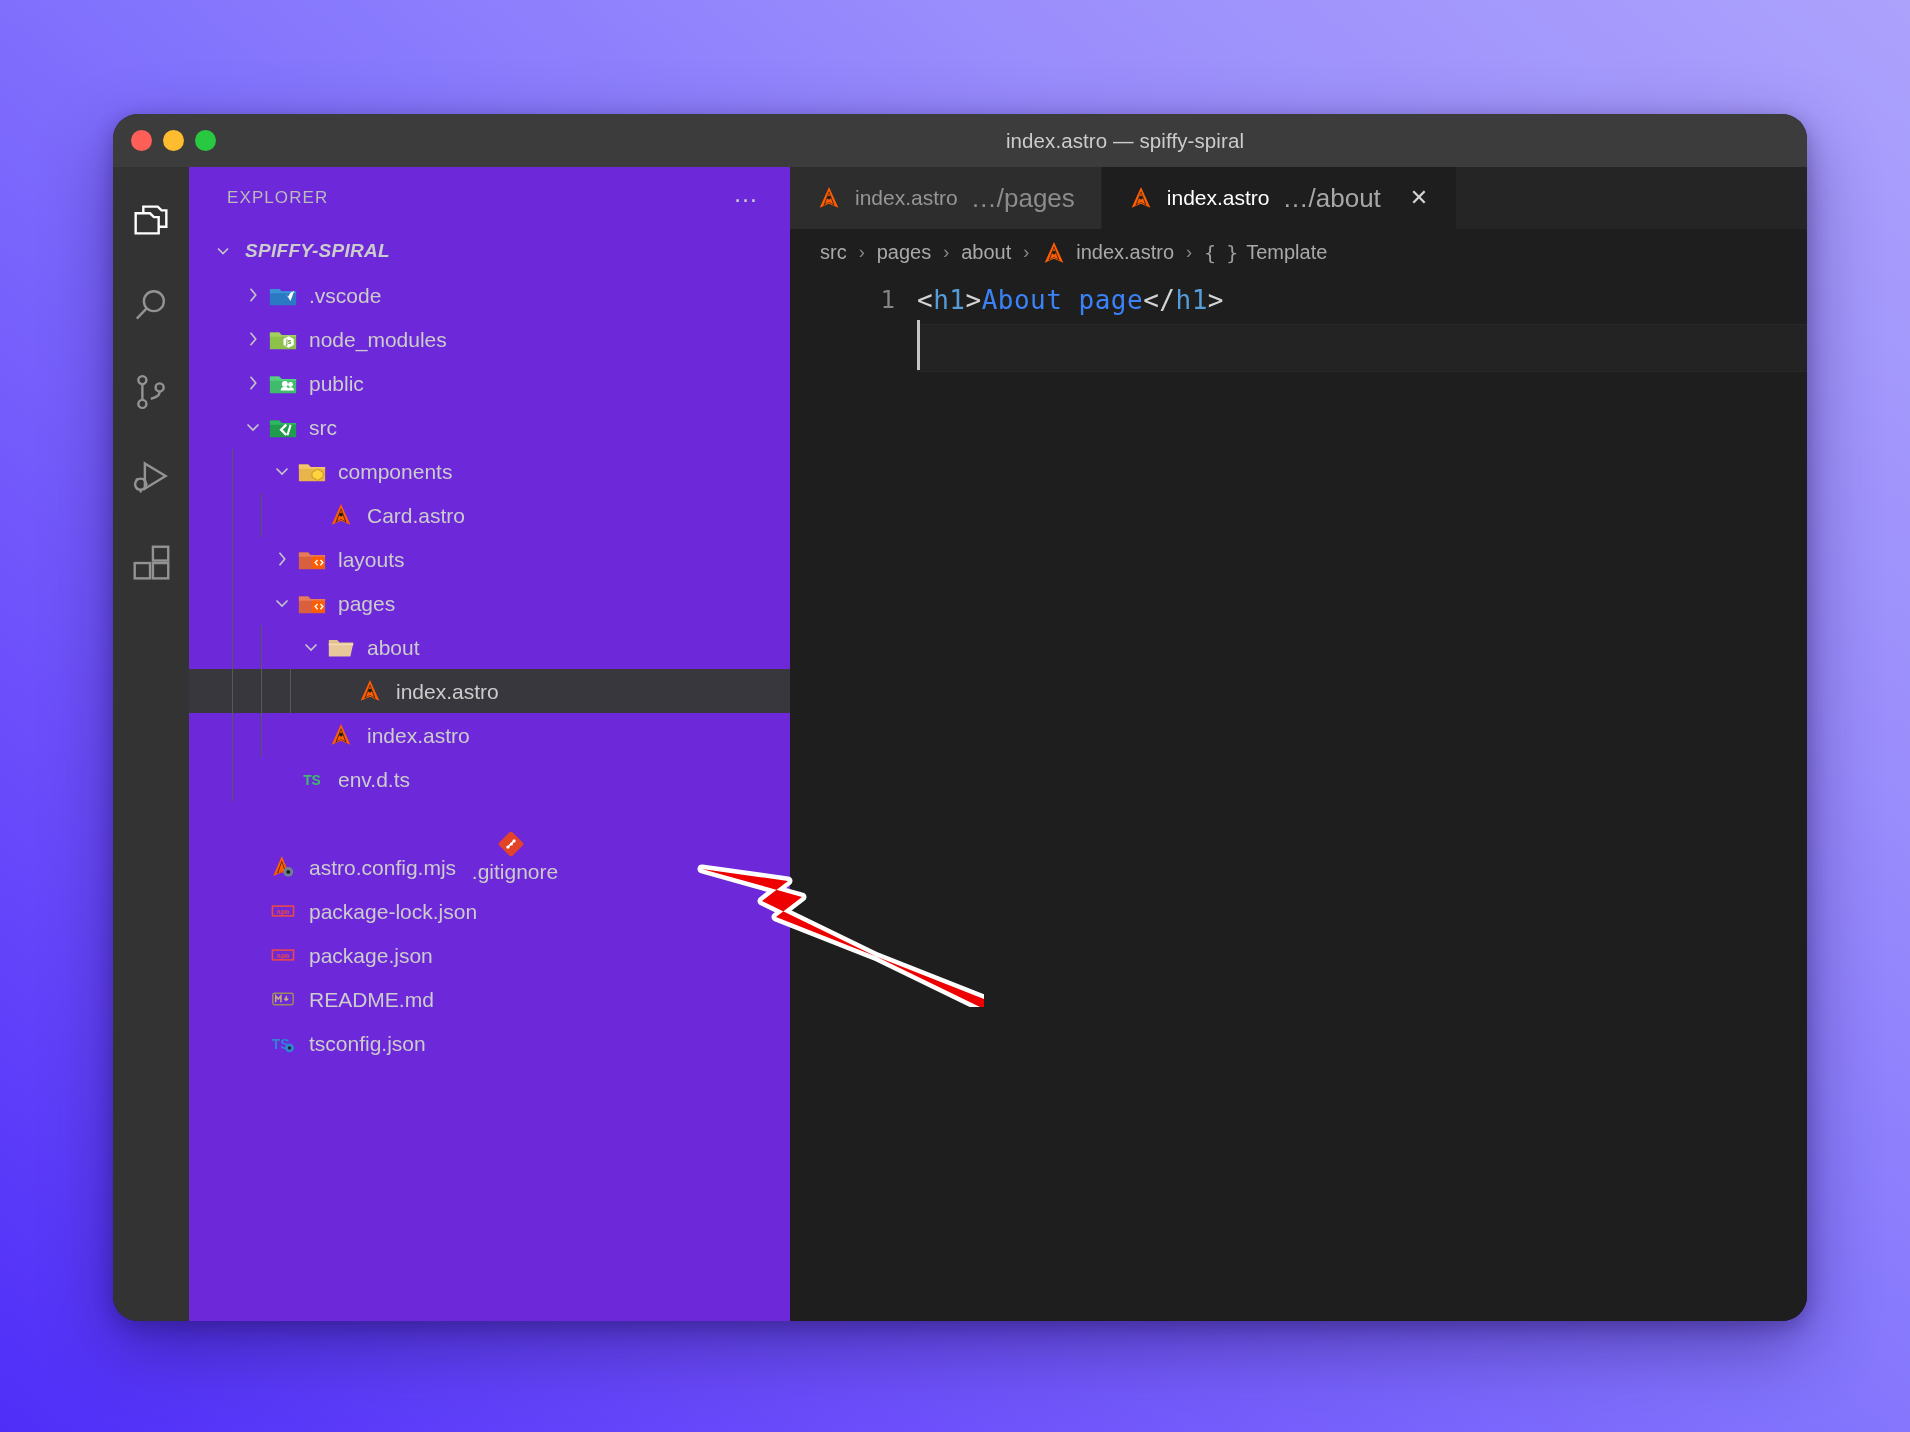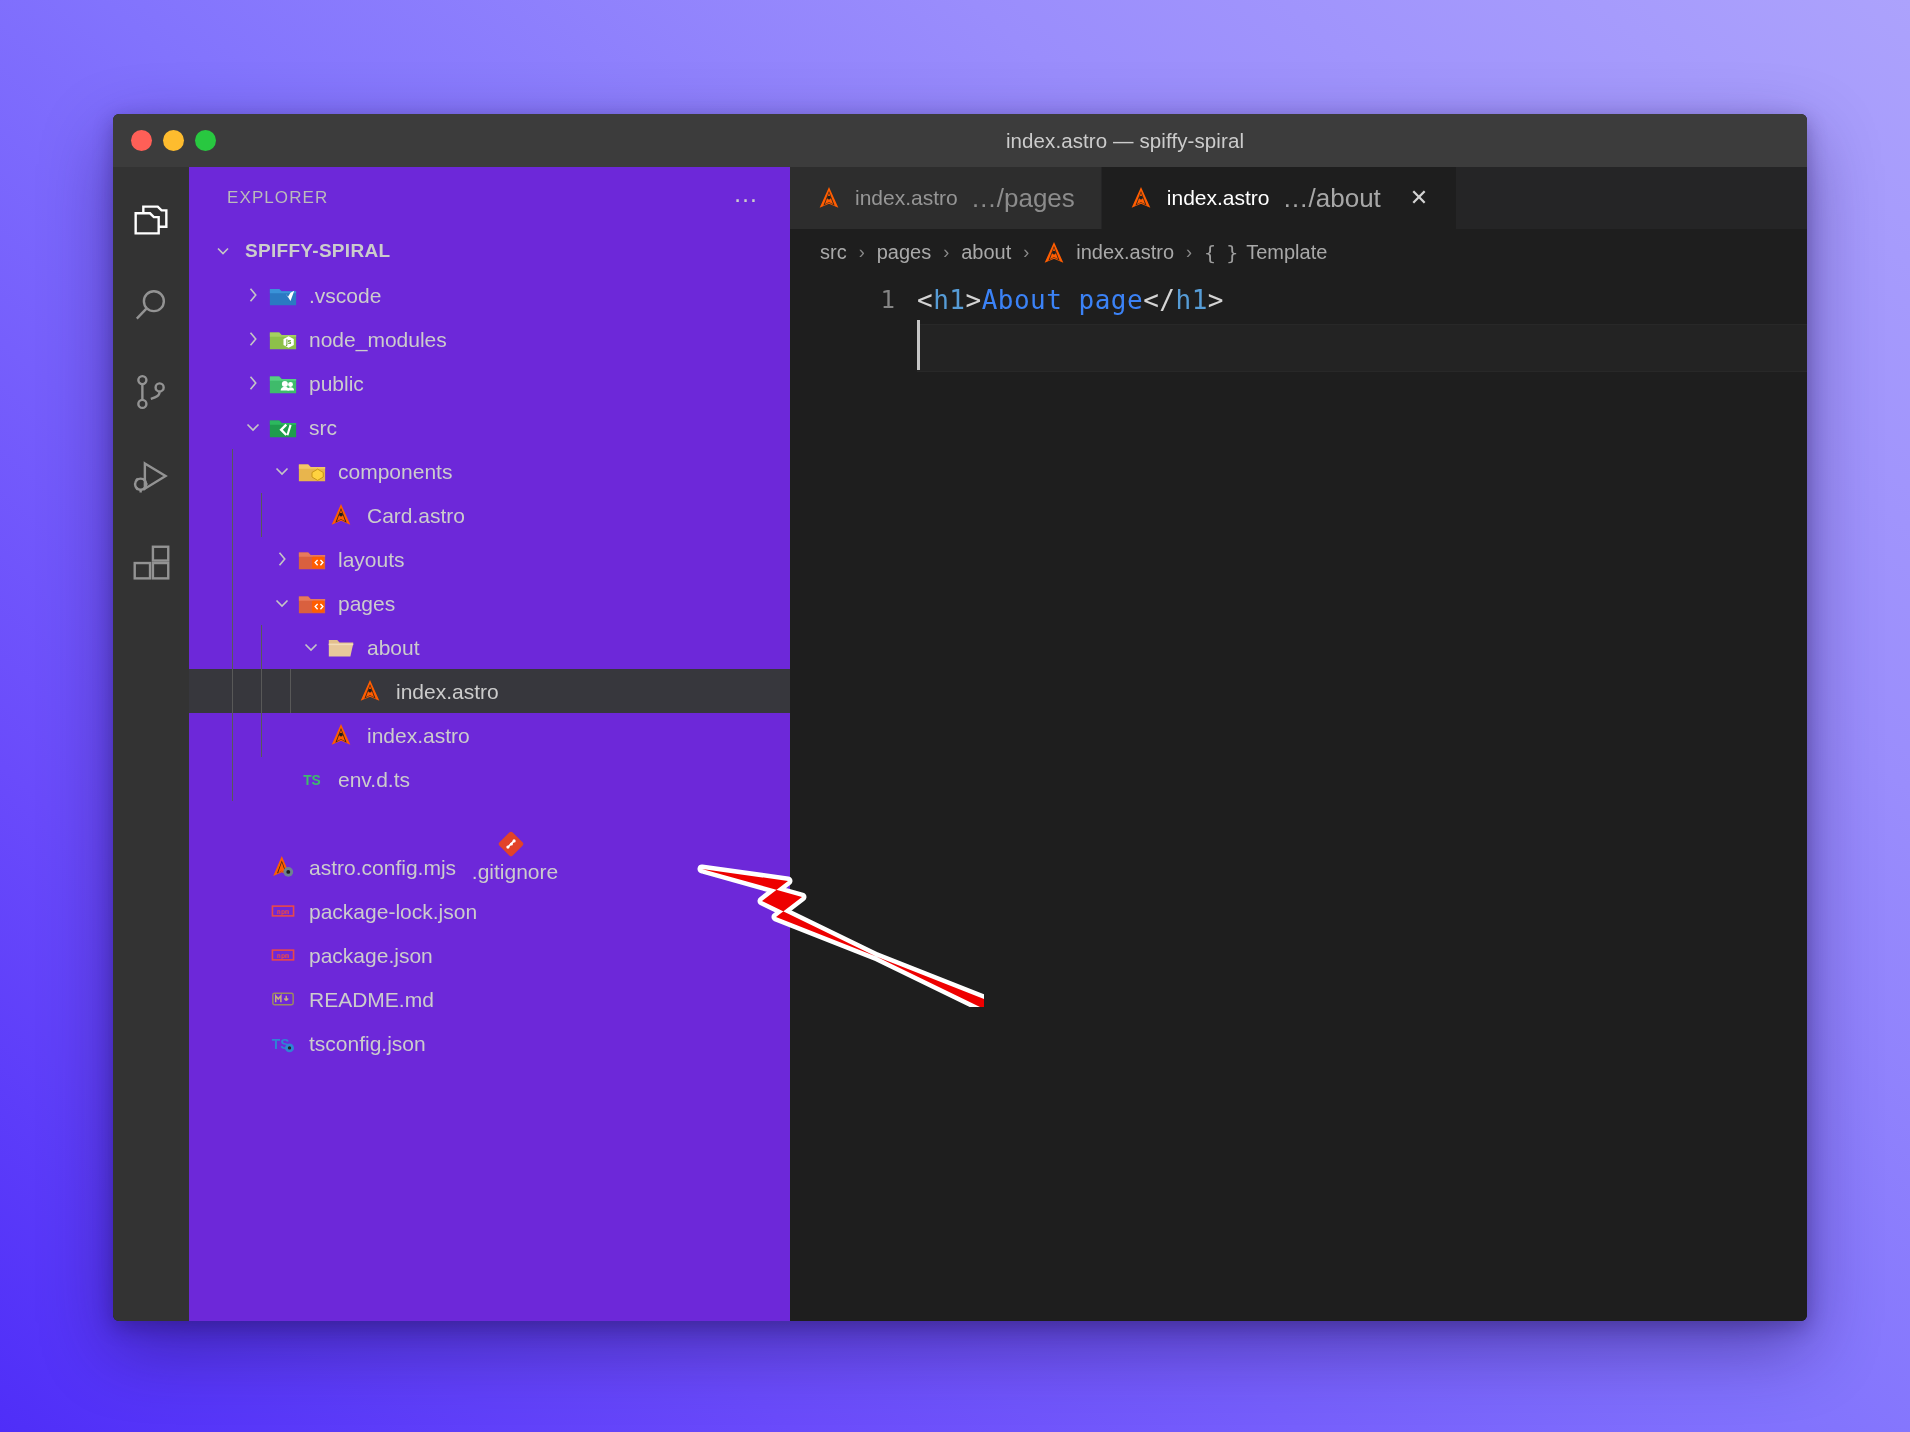--- a/index.html
+++ b/index.html
@@ -16,21 +16,21 @@
       linear-gradient(40deg, #4f2ef8 0%, #6a4bfb 22%, #8273fd 50%, #9a8dfc 74%, #aca2fc 100%);
   }
 
   
   #vscode-window {
     position: absolute;
     left: 113px;
     top: 114px;
     width: 1694px;
     height: 1207px;
-    border-radius: 6px;
+    border-radius: 25px;
     overflow: hidden;
     background: #1e1e1e;
     box-shadow: 0 26px 70px rgba(30, 10, 90, .45), 0 6px 20px rgba(20, 5, 70, .30);
     display: flex;
     flex-direction: column;
   }
 
   
   #title-bar {
     height: 53px;
@@ -138,20 +138,21 @@
     align-items: center;
     padding-left: 22px;
     gap: 10px;
   }
   #tree-root-row .chev { width: 24px; display:flex; justify-content:center; }
   #root-label {
     font-size: 19px;
     font-weight: bold;
     color: #cccccc;
     letter-spacing: .3px;
+    font-style: italic;
   }
 
   #file-tree { flex: 1 1 auto; overflow: hidden; position: relative; }
 
   .tree-row {
     height: 44px;
     display: flex;
     align-items: center;
     position: relative;
     font-size: 21px;

